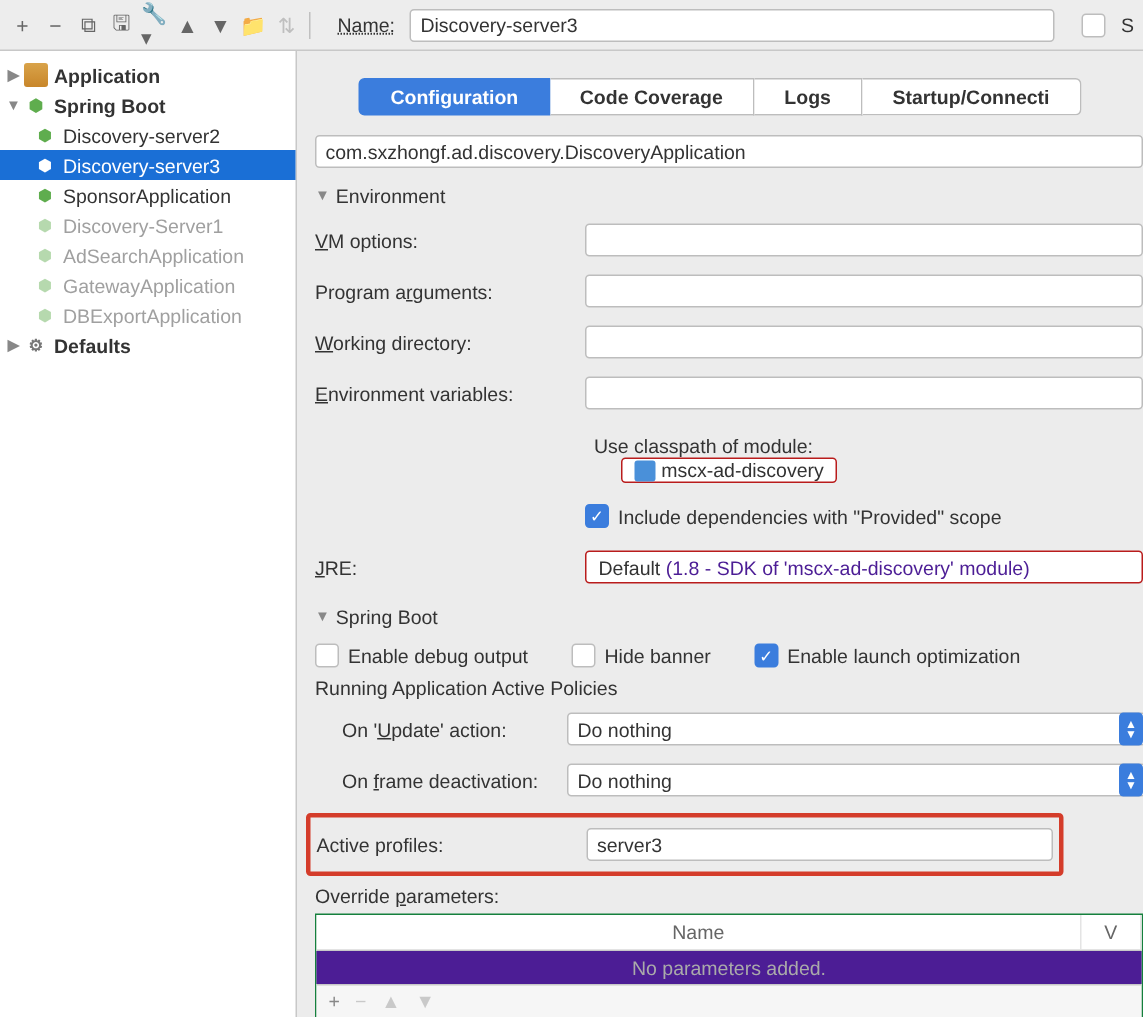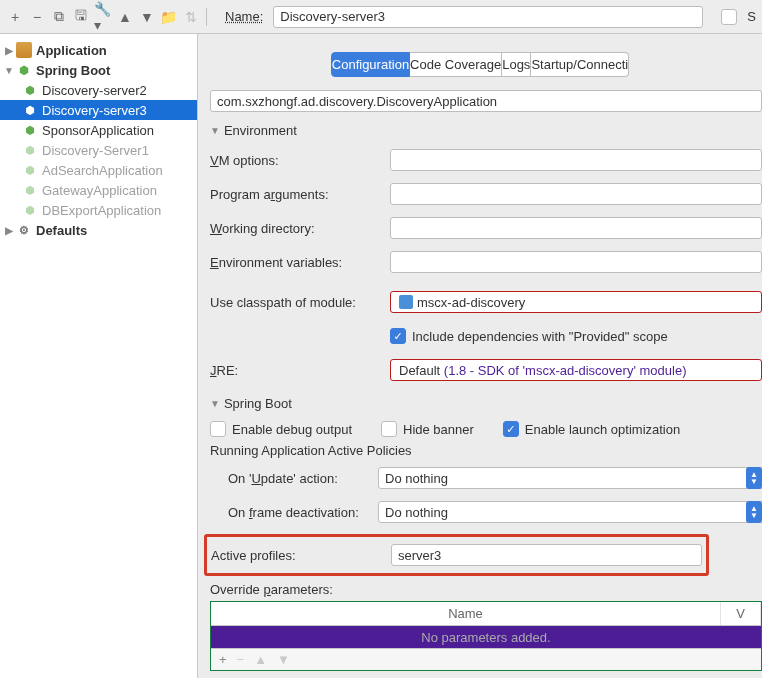--- a/index.html
+++ b/index.html
@@ -19,21 +19,21 @@
 .treeitem.leaf { padding-left: 22px; }
 .treeitem.selected { background: #1a6fd6; color: #fff; }
 .treeitem.selected span { color:#fff; }
 .treeitem.muted span.lbl { color:#a0a0a0; }
 .ic.folder { background: linear-gradient(#d9a34a,#c8862a); border-radius:2px; }
 .ic.spring { color:#5fad4e; font-weight:bold; }
 .ic.app { color:#5fad4e; }
 .ic.gear { color:#777; }
 .main { flex: 1; display: flex; flex-direction: column; overflow: auto; }
 .tabs { display:flex; justify-content:center; padding: 18px 0 12px 0; gap:0; }
-.tab { padding: 4px 0; border:1px solid #bdbdbd; background:#fff; cursor:pointer; }
+.tab { padding: 4px 20px; border:1px solid #bdbdbd; background:#fff; cursor:pointer;font-weight:bold; }
 .tab:first-child { border-radius: 4px 0 0 4px; }
 .tab:last-child { border-radius: 0 4px 4px 0; border-left:none;}
 .tab + .tab { border-left:none; }
 .tab.active { background:#3b7ddd; color:#fff; border-color:#3b7ddd; }
 .form { padding: 0 0 0 12px; }
 .row { display:flex; align-items:center; margin-bottom: 10px; min-height:24px;}
 .row .lbl { width: 180px; text-align:left; }
 .row input[type=text] { flex:1; min-width:0; height:22px; border:1px solid #bdbdbd; border-radius:3px; padding:0 6px; background:#fff; }
 .row .sel { flex:1; height:22px; border:1px solid #b91c1c; border-radius:3px; padding:0 8px; background:#fff; display:flex; align-items:center; }
 .row .sel .ph { color:#4c1d95; }
@@ -159,21 +159,21 @@
         </div>
       <div class="row">
           <span class="lbl"><span style="text-decoration:underline">W</span>orking directory:</span>
           <input type="text" style="">
         </div>
       <div class="row">
           <span class="lbl"><span style="text-decoration:underline">E</span>nvironment variables:</span>
           <input type="text" style="">
         </div>
 
-      <div class="row" style="margin-top:16px;">
+      <div class="row" style="margin-top:16px;flex-direction:column;">
         <span class="lbl">Use classpath of module:</span>
         <div class="sel">
             <span class="modicon"></span>
             <span>mscx-ad-discovery</span>
           </div>
       </div>
       <div class="row">
           <span class="lbl"></span>
         <div class="ckitem">
             <span class="ck checked">✓</span>

